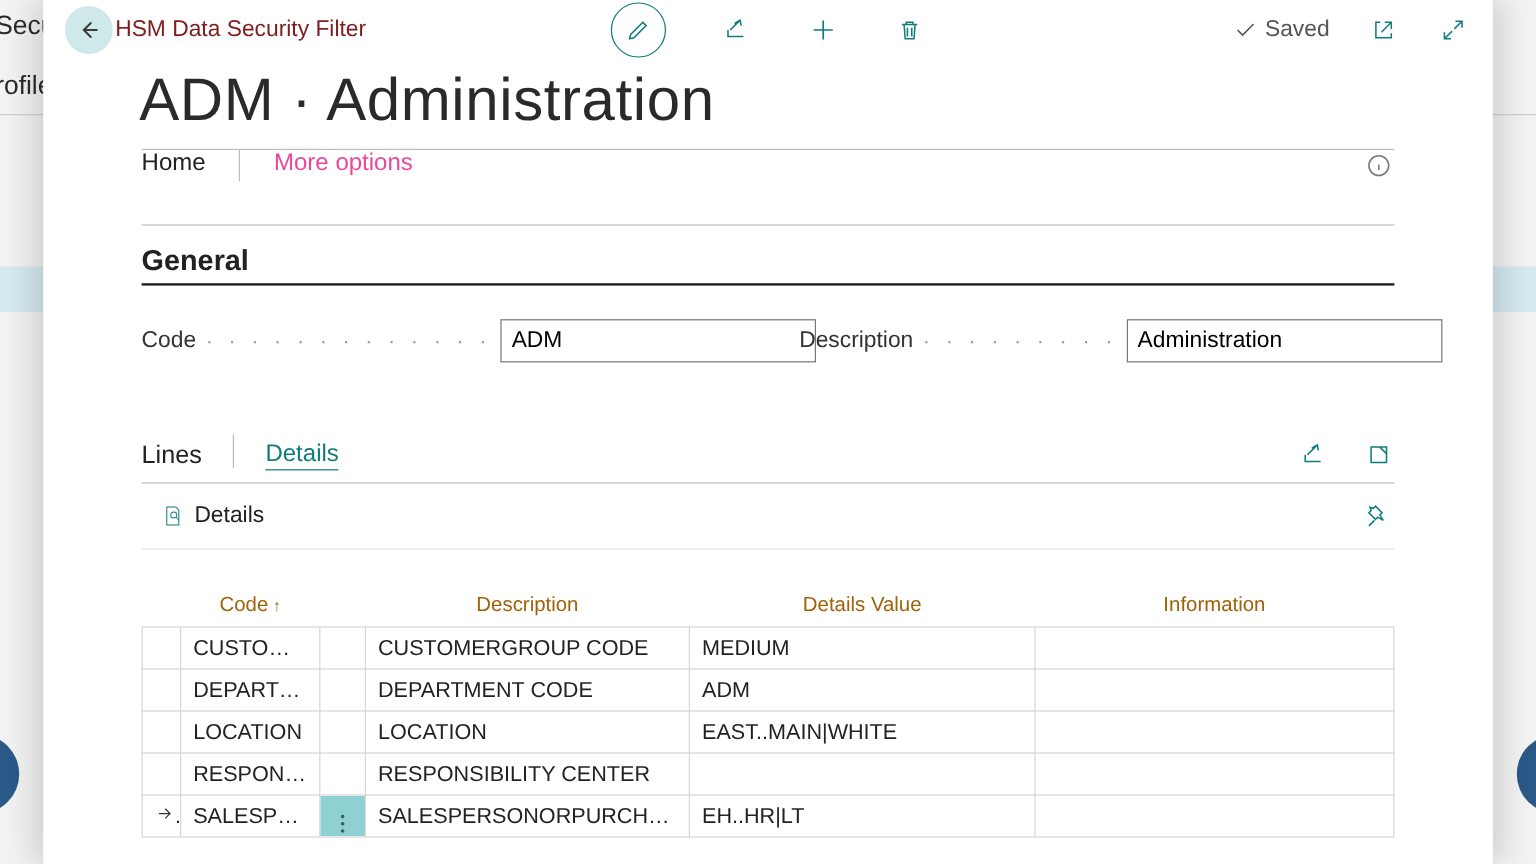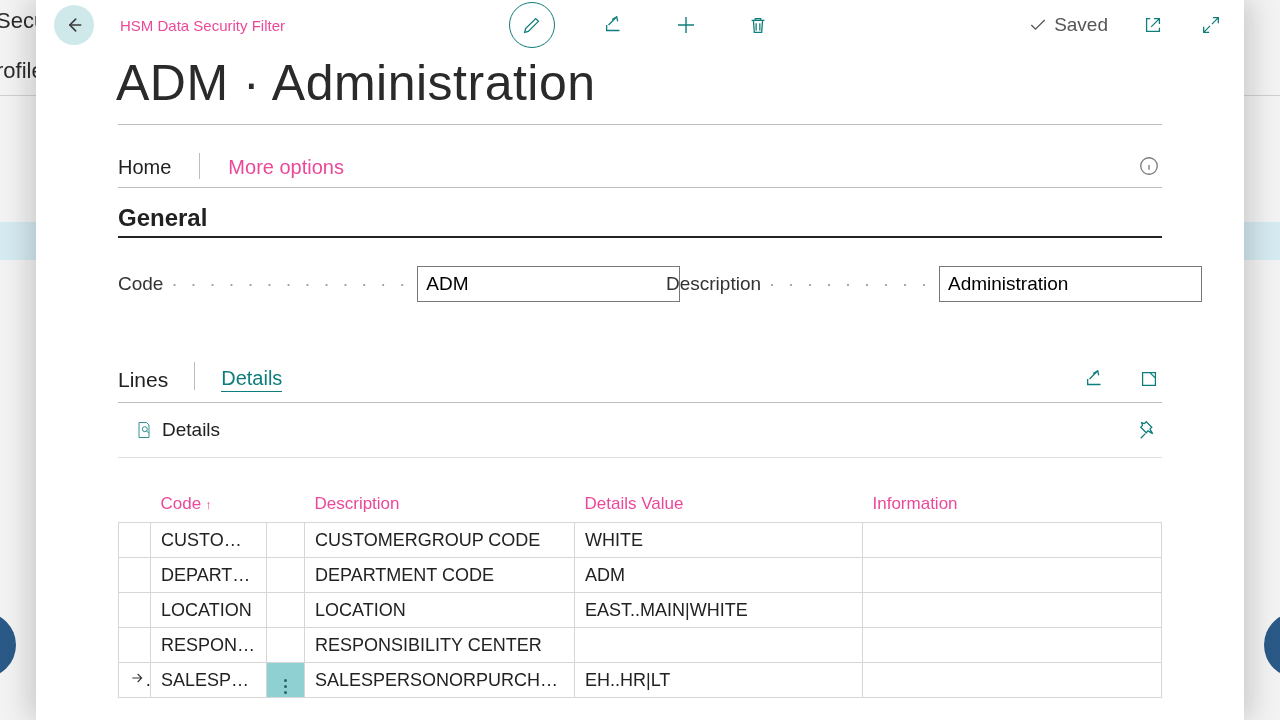--- a/index.html
+++ b/index.html
@@ -23,39 +23,39 @@
   
   .card{position:absolute;left:36px;top:0;width:1208px;height:720px;background:#fff;
     box-shadow:-12px 0 24px rgba(0,0,0,.12),12px 0 24px rgba(0,0,0,.12)}
 
   
   .topbar{position:relative;height:50px;display:flex;align-items:center;
     padding:0 20px 0 18px}
   .back-btn{width:40px;height:40px;border-radius:50%;background:#cfe9eb;
     display:flex;align-items:center;justify-content:center;cursor:pointer}
   .back-btn svg{width:20px;height:20px;stroke:#3a3a3a}
-  .win-title{margin-left:26px;font-size:15px;color:#ec4899}
+  .win-title{margin-left:2px;font-size:19px;color:#7f1d1d}
   .tb-center{position:absolute;left:50%;transform:translateX(-50%);
     display:flex;align-items:center;gap:46px}
   .icon-btn{width:26px;height:26px;display:flex;align-items:center;justify-content:center;
     cursor:pointer}
   .icon-btn svg{stroke:#0e7d7b;fill:none;stroke-width:1.4}
   .edit-circle{width:46px;height:46px;border:1.5px solid #0e7d7b;border-radius:50%;
     display:flex;align-items:center;justify-content:center}
   .tb-right{margin-left:auto;display:flex;align-items:center;gap:32px}
   .saved{display:flex;align-items:center;gap:6px;color:#555;font-size:19px}
   .saved svg{stroke:#555;fill:none;stroke-width:1.6}
 
   
   .content{padding:0 82px}
   .page-title{font-size:50px;font-weight:300;color:#2a2a2a;margin:4px 0 12px -2px;
     letter-spacing:.5px}
   .hr{height:1px;background:#bdbdbd;margin:8px 0 0}
 
-  .menu-row{display:flex;align-items:flex-end;height:54px;gap:28px;position:relative}
+  .menu-row{display:flex;align-items:flex-start;height:54px;gap:28px;position:relative}
   .menu-home{font-size:20px;color:#222}
   .menu-sep{width:1px;height:26px;background:#bdbdbd}
   .menu-more{font-size:20px;color:#ec4899}
   .info-icon{margin-left:auto}
   .info-icon svg{stroke:#777;fill:none}
 
   .section-title{font-size:24px;font-weight:600;margin:16px 0 4px}
   .sec-underline{height:2px;background:#222;margin-bottom:28px}
 
   .form-row{display:flex;gap:52px}
@@ -80,21 +80,21 @@
 
   .sub-toolbar{display:flex;align-items:center;height:54px;padding-left:16px}
   .sub-details{display:flex;align-items:center;gap:8px;font-size:19px;cursor:pointer}
   .sub-details svg{stroke:#0e7d7b;fill:none}
   .pin{margin-left:auto}
   .pin svg{stroke:#0e7d7b;fill:none;stroke-width:1.4}
   .sub-underline{height:1px;background:#e0e0e0}
 
   
   table{border-collapse:collapse;width:100%;margin-top:28px;table-layout:fixed}
-  th{font-size:17px;font-weight:400;color:#ec4899;text-align:left;padding:8px 10px;
+  th{font-size:17px;font-weight:400;color:#a16207;text-align:center;padding:8px 10px;
     border-bottom:1px solid #cfcfcf;white-space:nowrap;overflow:hidden;text-overflow:ellipsis}
   td{font-size:18px;color:#222;padding:6px 10px;border:1px solid #d6d6d6;
     white-space:nowrap;overflow:hidden;text-overflow:ellipsis;height:35px}
   col.c-arrow{width:32px}
   col.c-code{width:116px}
   col.c-menu{width:38px}
   col.c-desc{width:270px}
   col.c-filter{width:288px}
   col.c-info{}
   td.arrow,th.arrow{border-left:1px solid #d6d6d6}
@@ -258,21 +258,21 @@
           <th style="border:0">Details Value</th>
           <th style="border:0">Information</th>
         </tr>
       </thead>
       <tbody id="tbody">
           <tr>
             <td class="arrow"></td>
             <td>CUSTOMER…</td>
             <td class="menu"></td>
             <td>CUSTOMERGROUP CODE</td>
-            <td>WHITE</td>
+            <td>MEDIUM</td>
             <td></td>
           </tr>
           <tr>
             <td class="arrow"></td>
             <td>DEPARTME…</td>
             <td class="menu"></td>
             <td>DEPARTMENT CODE</td>
             <td>ADM</td>
             <td></td>
           </tr>

